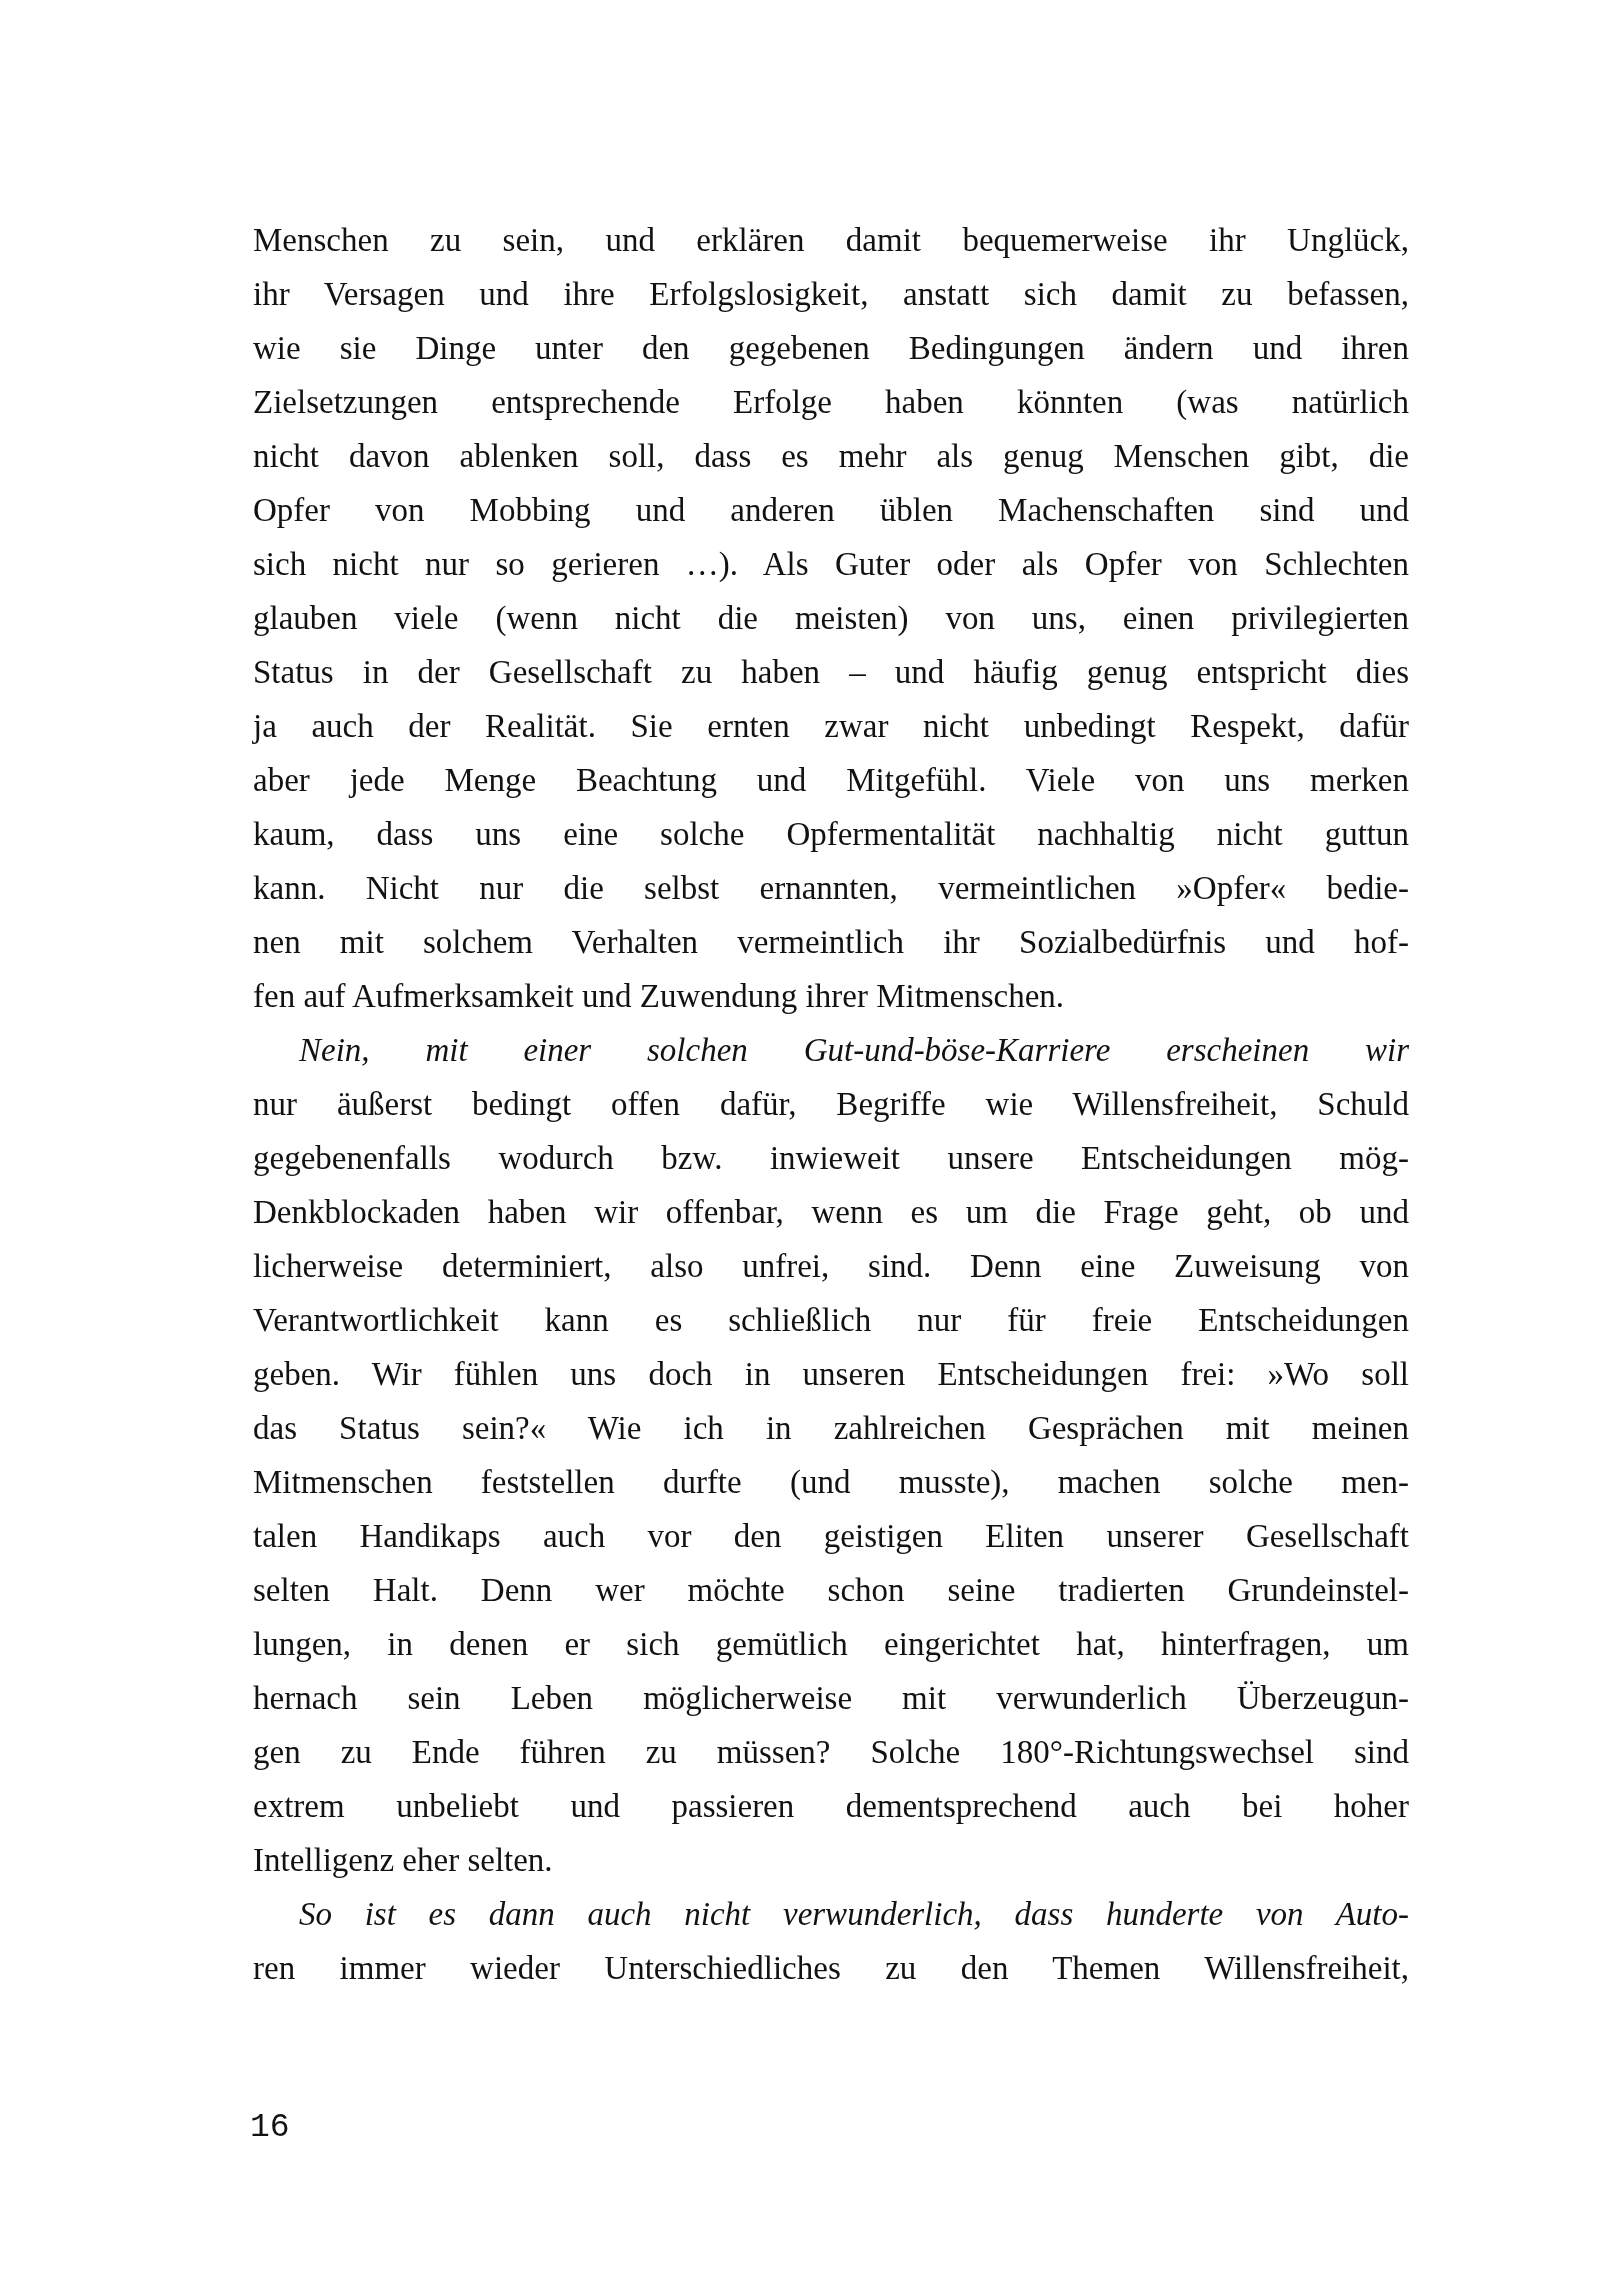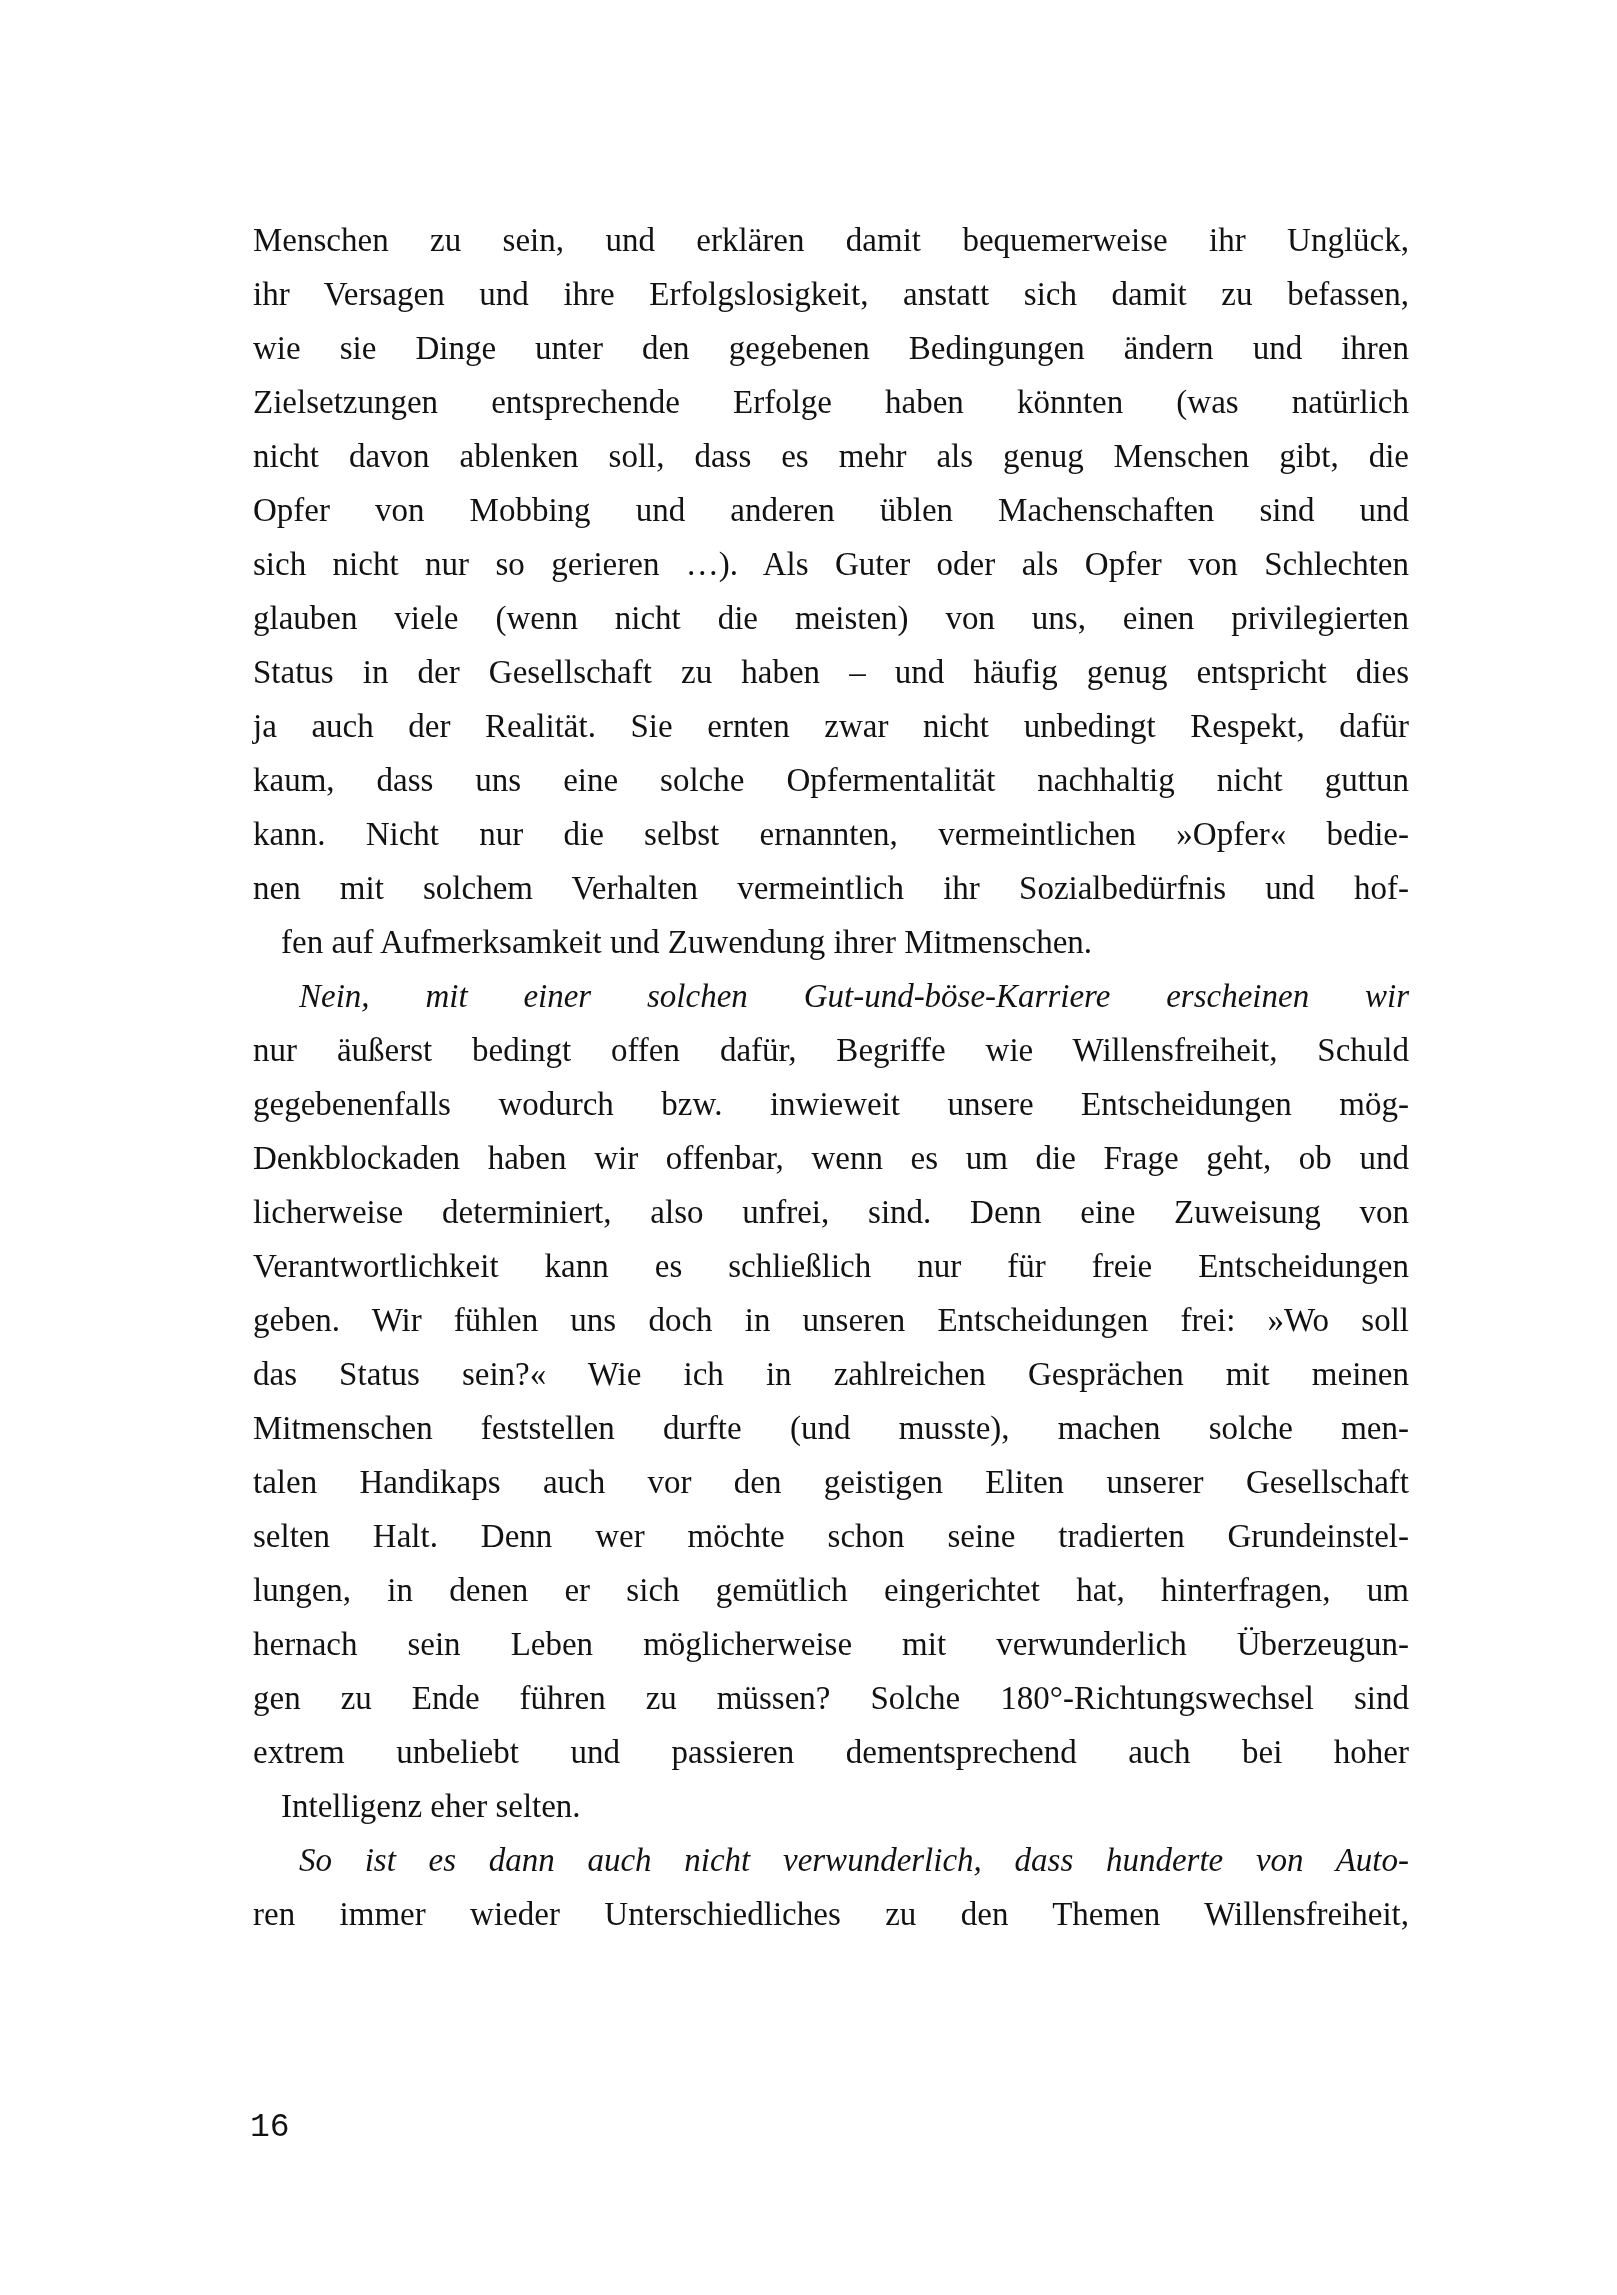--- a/index.html
+++ b/index.html
@@ -30,21 +30,20 @@
   .line {
     text-align: justify;
     text-align-last: justify;
     white-space: normal;
     height: 54px;
     overflow: visible;
   }
   .line.last {
     text-align: center;
     text-align-last: left;
-    margin-left: 28px;
   }
   .line.ind {
     text-indent: 46px;
     font-style: italic;
   }
   .page-number {
     position: absolute;
     left: 250px;
     top: 2101px;
     font-family: Liberation Mono, monospace;
@@ -61,20 +60,21 @@
     <div class="line">Menschen zu sein, und erklären damit bequemerweise ihr Unglück,</div>
     <div class="line">ihr Versagen und ihre Erfolgslosigkeit, anstatt sich damit zu befassen,</div>
     <div class="line">wie sie Dinge unter den gegebenen Bedingungen ändern und ihren</div>
     <div class="line">Zielsetzungen entsprechende Erfolge haben könnten (was natürlich</div>
     <div class="line">nicht davon ablenken soll, dass es mehr als genug Menschen gibt, die</div>
     <div class="line">Opfer von Mobbing und anderen üblen Machenschaften sind und</div>
     <div class="line">sich nicht nur so gerieren …). Als Guter oder als Opfer von Schlechten</div>
     <div class="line">glauben viele (wenn nicht die meisten) von uns, einen privilegierten</div>
     <div class="line">Status in der Gesellschaft zu haben – und häufig genug entspricht dies</div>
     <div class="line">ja auch der Realität. Sie ernten zwar nicht unbedingt Respekt, dafür</div>
+    <div class="line">aber jede Menge Beachtung und Mitgefühl. Viele von uns merken</div>
     <div class="line">kaum, dass uns eine solche Opfermentalität nachhaltig nicht guttun</div>
     <div class="line">kann. Nicht nur die selbst ernannten, vermeintlichen »Opfer« bedie-</div>
     <div class="line">nen mit solchem Verhalten vermeintlich ihr Sozialbedürfnis und hof-</div>
     <div class="line last">fen auf Aufmerksamkeit und Zuwendung ihrer Mitmenschen.</div>
     <div class="line ind">Nein, mit einer solchen Gut-und-böse-Karriere erscheinen wir</div>
     <div class="line">nur äußerst bedingt offen dafür, Begriffe wie Willensfreiheit, Schuld</div>
     <div class="line">gegebenenfalls wodurch bzw. inwieweit unsere Entscheidungen mög-</div>
     <div class="line">Denkblockaden haben wir offenbar, wenn es um die Frage geht, ob und</div>
     <div class="line">licherweise determiniert, also unfrei, sind. Denn eine Zuweisung von</div>
     <div class="line">Verantwortlichkeit kann es schließlich nur für freie Entscheidungen</div>

